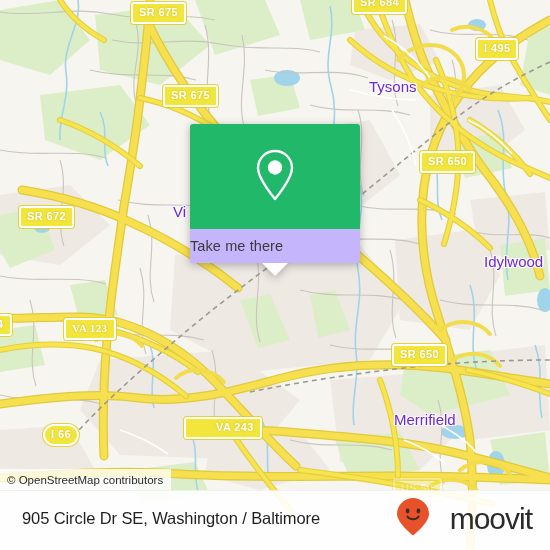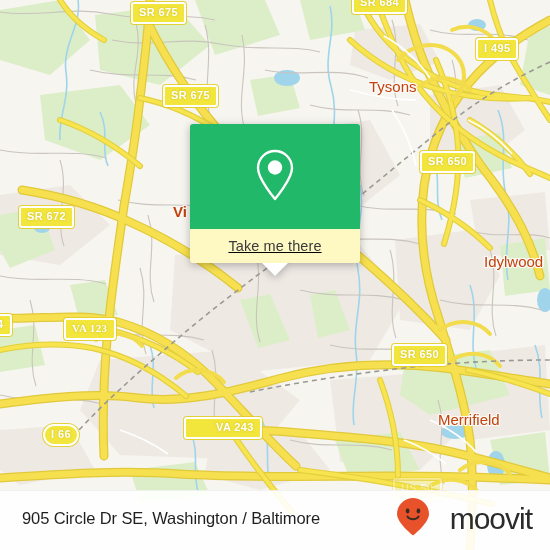--- a/index.html
+++ b/index.html
@@ -29,21 +29,21 @@
     letter-spacing:.4px;
     white-space:nowrap;
     text-shadow:0 0 2px rgba(170,150,0,.55);
     box-shadow:0 0 0 1px rgba(225,205,40,.9);
   }
   .shield.faded{ opacity:.35; }
 
   
   .place{
     position:absolute;
-    color:#c2410c;
+    color:#6d28d9;
     font-size:15px;
     white-space:nowrap;
     text-shadow:
       1.4px 0 0 #fbfaf7, -1.4px 0 0 #fbfaf7,
       0 1.4px 0 #fbfaf7, 0 -1.4px 0 #fbfaf7,
       1px 1px 0 #fbfaf7, -1px -1px 0 #fbfaf7,
       1px -1px 0 #fbfaf7, -1px 1px 0 #fbfaf7;
   }
 
   
@@ -53,26 +53,25 @@
     width:170px;
     filter:drop-shadow(0 2px 4px rgba(0,0,0,.28));
   }
   .card-green{
     background:#22b869;
     height:105px;
     border-radius:3px 3px 0 0;
     display:flex; align-items:center; justify-content:center;
   }
   .card-white{
-    background:#fef9c3;
+    background:#c4b5fd;
     height:34px;
     border-radius:0 0 3px 3px;
-    display:flex; align-items:center; justify-content:center;
+    display:flex; align-items:center; justify-content:flex-start;
     position:relative;
-    text-decoration:underline;
   }
   .card-label{
     font-size:14.5px; color:#3a3a3a; letter-spacing:.1px;
   }
   .card-tip{
     position:absolute;
     left:50%; top:100%;
     transform:translateX(-50%);
     width:0;height:0;
     border-left:13px solid transparent;
@@ -312,38 +311,41 @@
   <div class="shield" style="left:19px;top:206px;text-align:center;">SR 672</div>
   <div class="shield" style="left:-11px;top:314px;">4</div>
   <div class="shield" style="left:64px;top:318px;font-family:Liberation Serif, serif;">VA 123</div>
   <div class="shield" style="left:392px;top:344px;">SR 650</div>
   <div class="shield" style="left:43px;top:424px;border-radius:11px;">I 66</div>
   <div class="shield" style="left:184px;top:417px;padding-left:30px;">VA 243</div>
   <div class="shield faded" style="left:393px;top:478px;">US 50</div>
 
   <div class="place" style="left:369px;top:78px;">Tysons</div>
   <div class="place" style="left:484px;top:253px;">Idylwood</div>
-  <div class="place" style="left:394px;top:411px;padding-left:44px;">Merrifield</div>
-  <div class="place" style="left:173px;top:203px;font-weight:bold;">Vi</div>
+  <div class="place" style="left:394px;top:411px;">Merrifield</div>
+  <div class="place" style="left:173px;top:203px;">Vi</div>
 
   <div id="popup-card">
     <div class="card-green">
       <span>
         <svg width="42" height="54" viewBox="0 0 42 54" fill="none">
           <path d="M21 3 C11.6 3 4 10.6 4 20 C4 31 21 51 21 51 C21 51 38 31 38 20 C38 10.6 30.4 3 21 3 Z" stroke="#ffffff" stroke-width="2.4" fill="none" stroke-linejoin="round"></path>
           <circle cx="21" cy="19.5" r="7.2" fill="#ffffff"></circle>
         </svg>
       </span>
     </div>
     <div class="card-white">
       <span class="card-label">Take me there</span>
       <span class="card-tip"></span>
     </div>
   </div>
 
+  <div id="attribution">
+    <span>© OpenStreetMap contributors</span>
+  </div>
 </div>
 
 <div id="footer">
   <div id="footer-address">905 Circle Dr SE, Washington / Baltimore</div>
   <div id="brand">
     <span>
       <svg width="34" height="40" viewBox="0 0 34 40">
         <path d="M17 1 C8.2 1 1 8.2 1 17 C1 26 17 38.5 17 38.5 C17 38.5 33 26 33 17 C33 8.2 25.8 1 17 1 Z" fill="#e8522a"></path>
         <ellipse cx="11.6" cy="14" rx="1.9" ry="2.4" fill="#3a2b22"></ellipse>
         <ellipse cx="22.4" cy="14" rx="1.9" ry="2.4" fill="#3a2b22"></ellipse>

